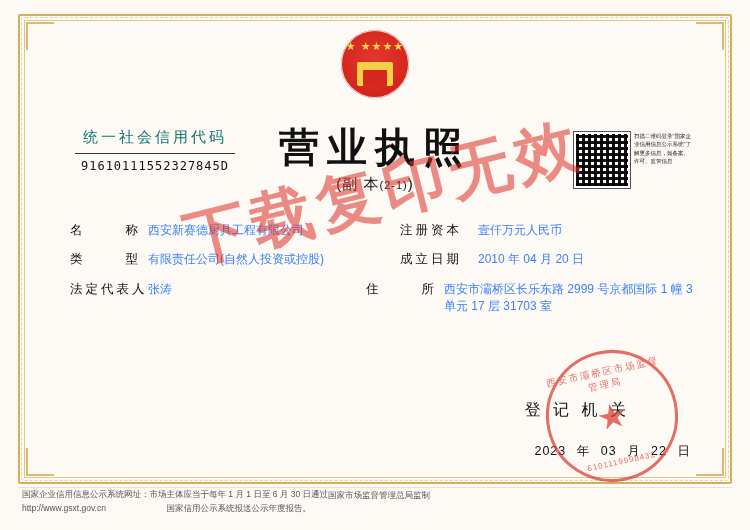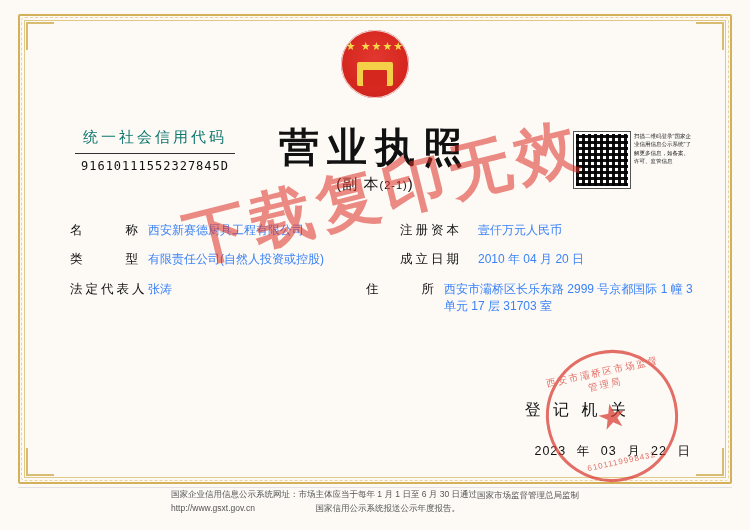--- a/index.html
+++ b/index.html
@@ -295,21 +295,21 @@
     position: absolute;
     left: 0;
     right: 0;
     bottom: 4px;
     height: 38px;
     font-size: 8.5px;
     color: #555;
     padding: 0 22px;
     box-sizing: border-box;
     display: flex;
-    justify-content: center;
+    justify-content: flex-start;
     align-items: flex-start;
   }
   .footer-left { line-height: 1.6; }
   .footer-center { line-height: 1.6; text-align: center; }
   .footer-right { line-height: 1.6; text-align: right; padding-top: 1px; }
   .footer-sep {
     position: absolute;
     left: 18px;
     right: 18px;
     bottom: 42px;

